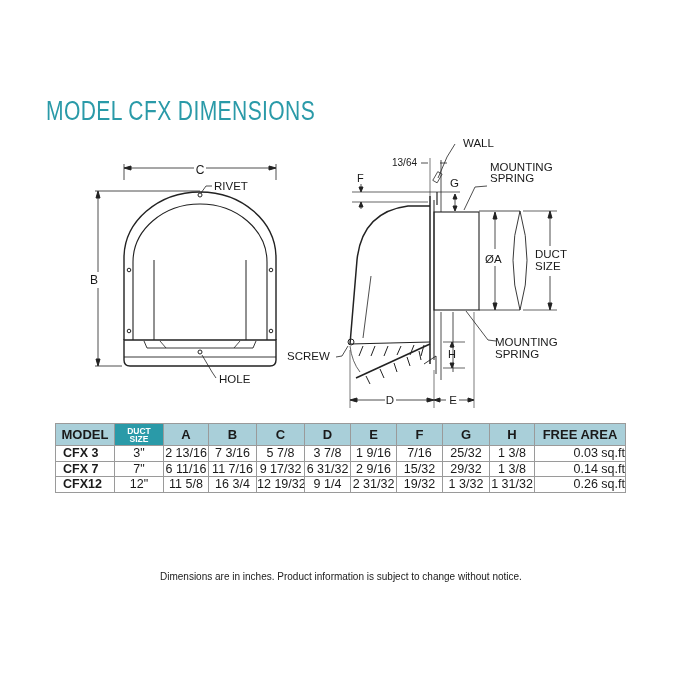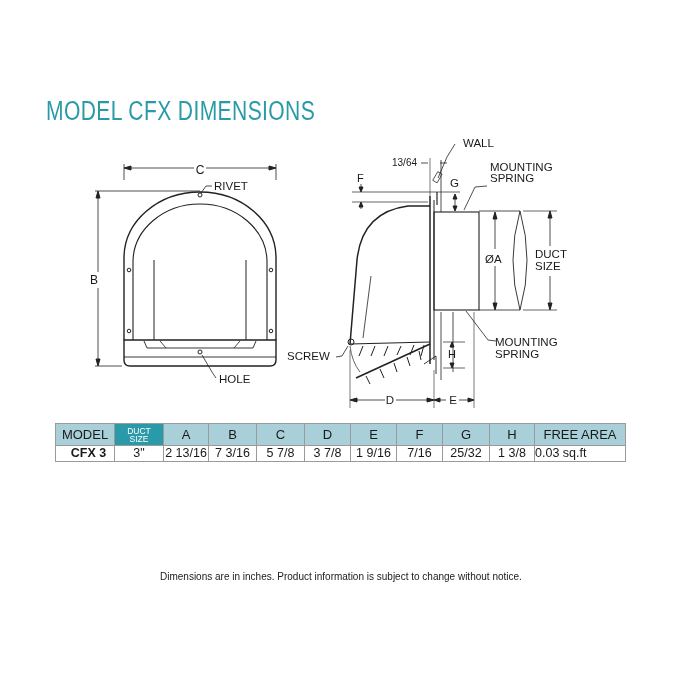--- a/index.html
+++ b/index.html
@@ -17,27 +17,27 @@
   svg text { font-family: "Liberation Sans", sans-serif; fill: #1a1a1a; }
   .spec-table {
     position: absolute; left: 55px; top: 423px; width: 570px;
     border-collapse: collapse; table-layout: fixed; font-size: 12.5px;
   }
   .spec-table th, .spec-table td {
     border: 1px solid #9a9a9a; padding: 0; height: 14.5px; line-height: 14px;
     text-align: center; white-space: nowrap; overflow: hidden;
   }
   .spec-table thead th {
-    background: #a9cfd9; font-weight: normal; font-size: 13px; height: 21px;
+    background: #a9cfd9; font-weight: bold; font-size: 13px; height: 21px;
   }
   .spec-table thead th.duct-head {
     background: #2a9aa8; color: #ffffff; font-size: 8.5px; line-height: 8px;
   }
-  .spec-table tbody td.model { font-weight: bold; text-align: center; padding-left: 7px; }
-  .spec-table tbody td.free { text-align: left; }
+  .spec-table tbody td.model { font-weight: bold; text-align: left; padding-left: 7px; }
+  .spec-table tbody td.free { text-align: right; }
   .footnote {
     position: absolute; left: 128px; top: 571px; font-size: 10px; color: #1a1a1a;
     white-space: nowrap;
     margin-left: 32px;
   }
 </style>
 </head>
 <body>
 
 <h1 class="title">MODEL CFX DIMENSIONS</h1>
@@ -231,16 +231,42 @@
         <td>2 13/16</td>
         <td>7 3/16</td>
         <td>5 7/8</td>
         <td>3 7/8</td>
         <td>1 9/16</td>
         <td>7/16</td>
         <td>25/32</td>
         <td>1 3/8</td>
         <td class="free">0.03 sq.ft</td>
       </tr>
+      <tr>
+        <td class="model">CFX 7</td>
+        <td>7"</td>
+        <td>6 11/16</td>
+        <td>11 7/16</td>
+        <td>9 17/32</td>
+        <td>6 31/32</td>
+        <td>2 9/16</td>
+        <td>15/32</td>
+        <td>29/32</td>
+        <td>1 3/8</td>
+        <td class="free">0.14 sq.ft</td>
+      </tr>
+      <tr>
+        <td class="model">CFX12</td>
+        <td>12"</td>
+        <td>11 5/8</td>
+        <td>16 3/4</td>
+        <td>12 19/32</td>
+        <td>9 1/4</td>
+        <td>2 31/32</td>
+        <td>19/32</td>
+        <td>1 3/32</td>
+        <td>1 31/32</td>
+        <td class="free">0.26 sq.ft</td>
+      </tr>
     </tbody>
 </table>
 
 <div class="footnote">Dimensions are in inches. Product information is subject to change without notice.</div>
 
 </body></html>

